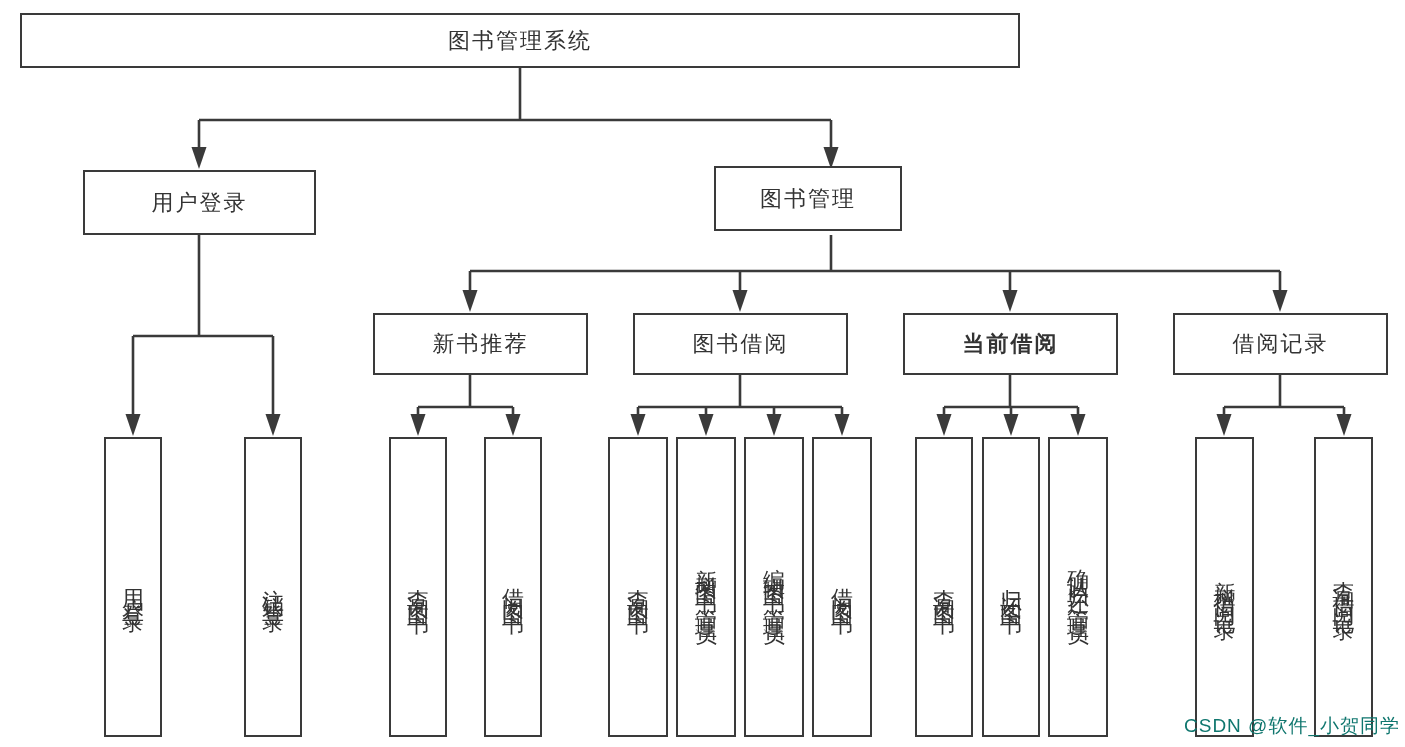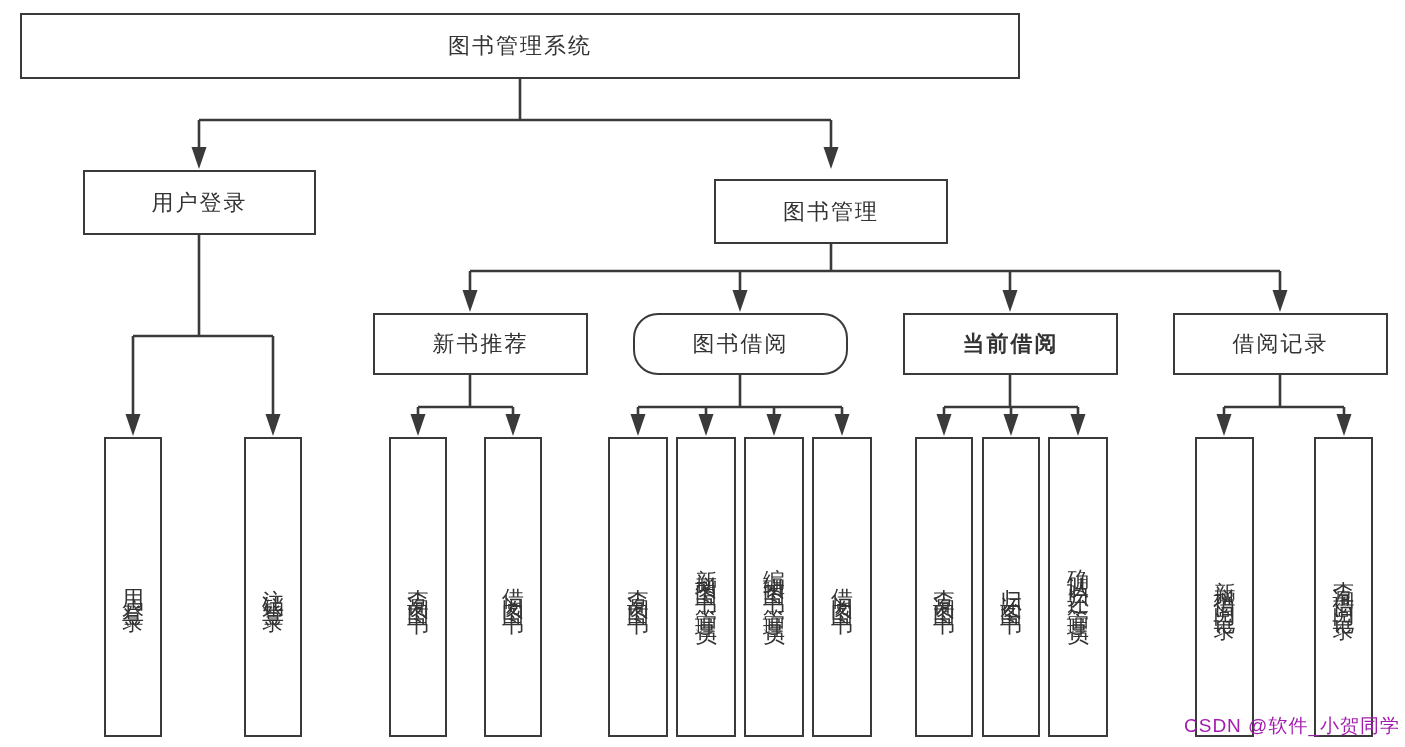--- a/index.html
+++ b/index.html
@@ -36,21 +36,21 @@
     font-size:22px;
     line-height:1;
     letter-spacing:8px;
     white-space:nowrap;
   }
   .watermark{
     position:absolute;
     left:1184px;top:713px;
     font-size:19px;
     letter-spacing:1px;
-    color:#a21caf;
+    color:#0f766e;
     white-space:nowrap;
   }
 </style>
 </head>
 <body>
 
 <div class="stage">
 
   <svg class="connectors" width="1405" height="747" viewBox="0 0 1405 747">
     <g stroke="#3a3a3a" stroke-width="2.6" fill="none">
@@ -85,27 +85,27 @@
       <polygon points="766.5,414 781.5,414 774,436"></polygon>
       <polygon points="834.5,414 849.5,414 842,436"></polygon>
       <polygon points="936.5,414 951.5,414 944,436"></polygon>
       <polygon points="1003.5,414 1018.5,414 1011,436"></polygon>
       <polygon points="1070.5,414 1085.5,414 1078,436"></polygon>
       <polygon points="1216.5,414 1231.5,414 1224,436"></polygon>
       <polygon points="1336.5,414 1351.5,414 1344,436"></polygon>
     </g>
   </svg>
 
-  <div class="box root" style="left:20px;top:13px;width:1000px;height:66px;">图书管理系统</div>
+  <div class="box root" style="left:20px;top:13px;width:1000px;height:55px;">图书管理系统</div>
 
   <div class="box" style="left:83px;top:170px;width:233px;height:65px;">用户登录</div>
-  <div class="box" style="left:714px;top:179px;width:234px;height:65px;font-family:Liberation Mono, monospace;">图书管理</div>
+  <div class="box" style="left:714px;top:166px;width:188px;height:65px;font-family:Liberation Mono, monospace;">图书管理</div>
 
   <div class="box" style="left:363px;top:313px;width:215px;height:62px;margin-left:10px;">新书推荐</div>
-  <div class="box" style="left:633px;top:313px;width:215px;height:62px;border-radius:25px;">图书借阅</div>
+  <div class="box" style="left:633px;top:313px;width:215px;height:62px;">图书借阅</div>
   <div class="box" style="left:903px;top:313px;width:215px;height:62px;font-weight:bold;">当前借阅</div>
   <div class="box" style="left:1173px;top:313px;width:215px;height:62px;">借阅记录</div>
 
   <div class="vbox" style="left:104px;top:437px;width:58px;height:300px;">
     <span>用户登录</span>
   </div>
   <div class="vbox" style="left:244px;top:437px;width:58px;height:300px;">
     <span>注销登录</span>
   </div>
 

